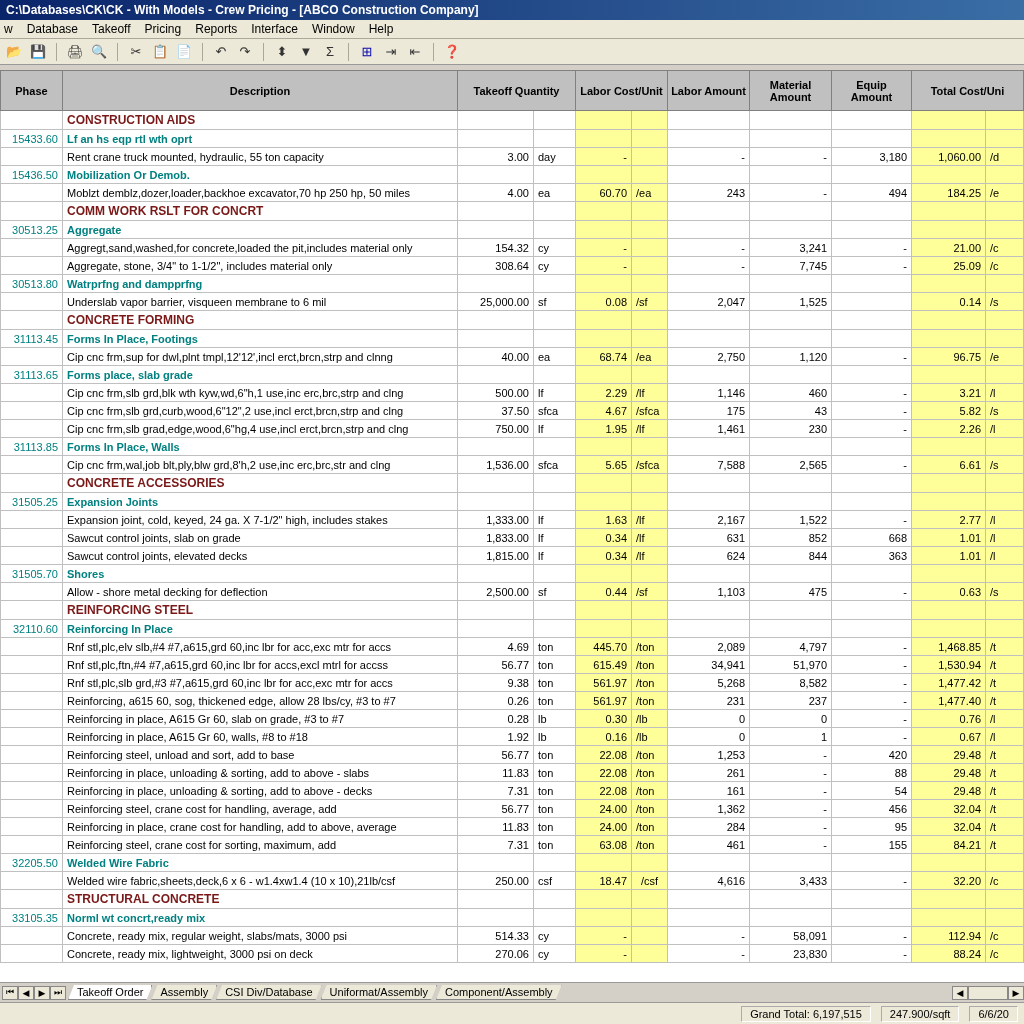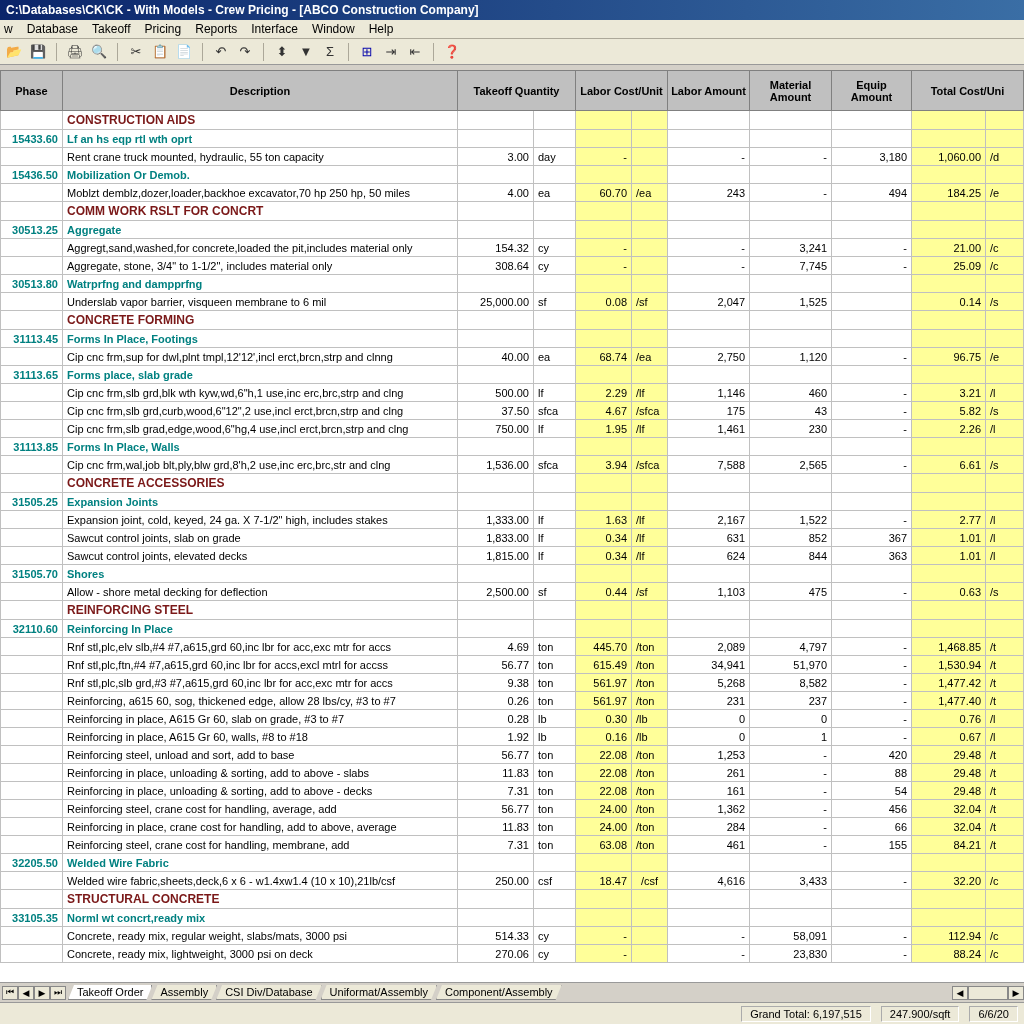--- a/index.html
+++ b/index.html
@@ -9,21 +9,21 @@
   .menubar span { cursor:default; }
   .toolbar { background:#ece9d8; padding:3px 6px; display:flex; gap:8px; border-bottom:1px solid #999; align-items:center; height:26px;}
   .toolbar .tb { width:16px; height:16px; display:flex; align-items:center; justify-content:center; font-size:13px; color:#333;}
   .toolbar .sep { width:1px; height:18px; background:#aca899; margin:0 2px;}
   .grid-wrap { position:absolute; top:70px; bottom:22px; left:0; right:0; overflow:hidden; background:#fff;}
   table { border-collapse:collapse; width:100%; table-layout:fixed;}
   th { background:#c0c0c0; border:1px solid #808080; padding:4px 3px; font-size:11px; font-weight:bold; text-align:center; height:40px; vertical-align:middle;}
   td { border:1px solid #c0c0c0; padding:2px 4px; font-size:11px; height:18px; white-space:nowrap; overflow:hidden; background:#fff;}
   td.yellow { background:#ffff99; text-align:right;}
   td.num { text-align:right;}
-  td.phase { color:#008080; text-align:right; font-weight:bold;}
+  td.phase { color:#008080; text-align:right; font-weight:normal;}
   .section { color:#7a1818; font-weight:bold; font-size:12px;}
   .subsection { color:#008080; font-weight:bold;}
   col.c-phase{width:62px;} col.c-desc{width:395px;} col.c-qty{width:76px;} col.c-unit{width:42px;}
   col.c-lcu{width:56px;} col.c-lcu2{width:36px;} col.c-la{width:82px;} col.c-ma{width:82px;} col.c-ea{width:80px;} col.c-tcu{width:74px;} col.c-tcu2{width:38px;}
   .tabs { position:absolute; bottom:22px; left:0; right:0; height:20px; background:#d4d0c8; display:flex; align-items:center; border-top:1px solid #999;}
   .tabs .nav{display:flex; padding:0 2px;}
   .tabs .nav span{border:1px solid #888; width:16px; height:14px; font-size:9px; display:flex;align-items:center;justify-content:center;background:#ece9d8;}
   .tabs .tab{border:1px solid #888; border-top:none; padding:1px 8px; background:#ece9d8; font-size:11px; margin-right:-1px; clip-path:polygon(6px 0,100% 0,calc(100% - 6px) 100%,0 100%);}
   .tabs .tab.active{background:#fff;}
   .tabs .scroll{margin-left:auto; display:flex;}
@@ -344,21 +344,21 @@
           <td class="num"></td>
           <td class="num"></td>
           <td class="yellow"></td>
           <td class="yellow"></td>
         </tr>
         <tr>
           <td></td>
           <td>Cip cnc frm,wal,job blt,ply,blw grd,8'h,2 use,inc erc,brc,str and clng</td>
           <td class="num">1,536.00</td>
           <td>sfca</td>
-          <td class="yellow">3.94</td>
+          <td class="yellow">5.65</td>
           <td class="yellow" style="text-align:left">/sfca</td>
           <td class="num">7,588</td>
           <td class="num">2,565</td>
           <td class="num">-</td>
           <td class="yellow">6.61</td>
           <td class="yellow" style="text-align:left">/s</td>
         </tr>
         <tr>
           <td></td>
           <td class="section">CONCRETE ACCESSORIES</td>
@@ -400,21 +400,21 @@
         </tr>
         <tr>
           <td></td>
           <td>Sawcut control joints, slab on grade</td>
           <td class="num">1,833.00</td>
           <td>lf</td>
           <td class="yellow">0.34</td>
           <td class="yellow" style="text-align:left">/lf</td>
           <td class="num">631</td>
           <td class="num">852</td>
-          <td class="num">367</td>
+          <td class="num">668</td>
           <td class="yellow">1.01</td>
           <td class="yellow" style="text-align:left">/l</td>
         </tr>
         <tr>
           <td></td>
           <td>Sawcut control joints, elevated decks</td>
           <td class="num">1,815.00</td>
           <td>lf</td>
           <td class="yellow">0.34</td>
           <td class="yellow" style="text-align:left">/lf</td>
@@ -608,27 +608,27 @@
         </tr>
         <tr>
           <td></td>
           <td>Reinforcing in place, crane cost for handling, add to above, average</td>
           <td class="num">11.83</td>
           <td>ton</td>
           <td class="yellow">24.00</td>
           <td class="yellow" style="text-align:left">/ton</td>
           <td class="num">284</td>
           <td class="num">-</td>
-          <td class="num">66</td>
+          <td class="num">95</td>
           <td class="yellow">32.04</td>
           <td class="yellow" style="text-align:left">/t</td>
         </tr>
         <tr>
           <td></td>
-          <td>Reinforcing steel, crane cost for handling, membrane, add</td>
+          <td>Reinforcing steel, crane cost for sorting, maximum, add</td>
           <td class="num">7.31</td>
           <td>ton</td>
           <td class="yellow">63.08</td>
           <td class="yellow" style="text-align:left">/ton</td>
           <td class="num">461</td>
           <td class="num">-</td>
           <td class="num">155</td>
           <td class="yellow">84.21</td>
           <td class="yellow" style="text-align:left">/t</td>
         </tr>

